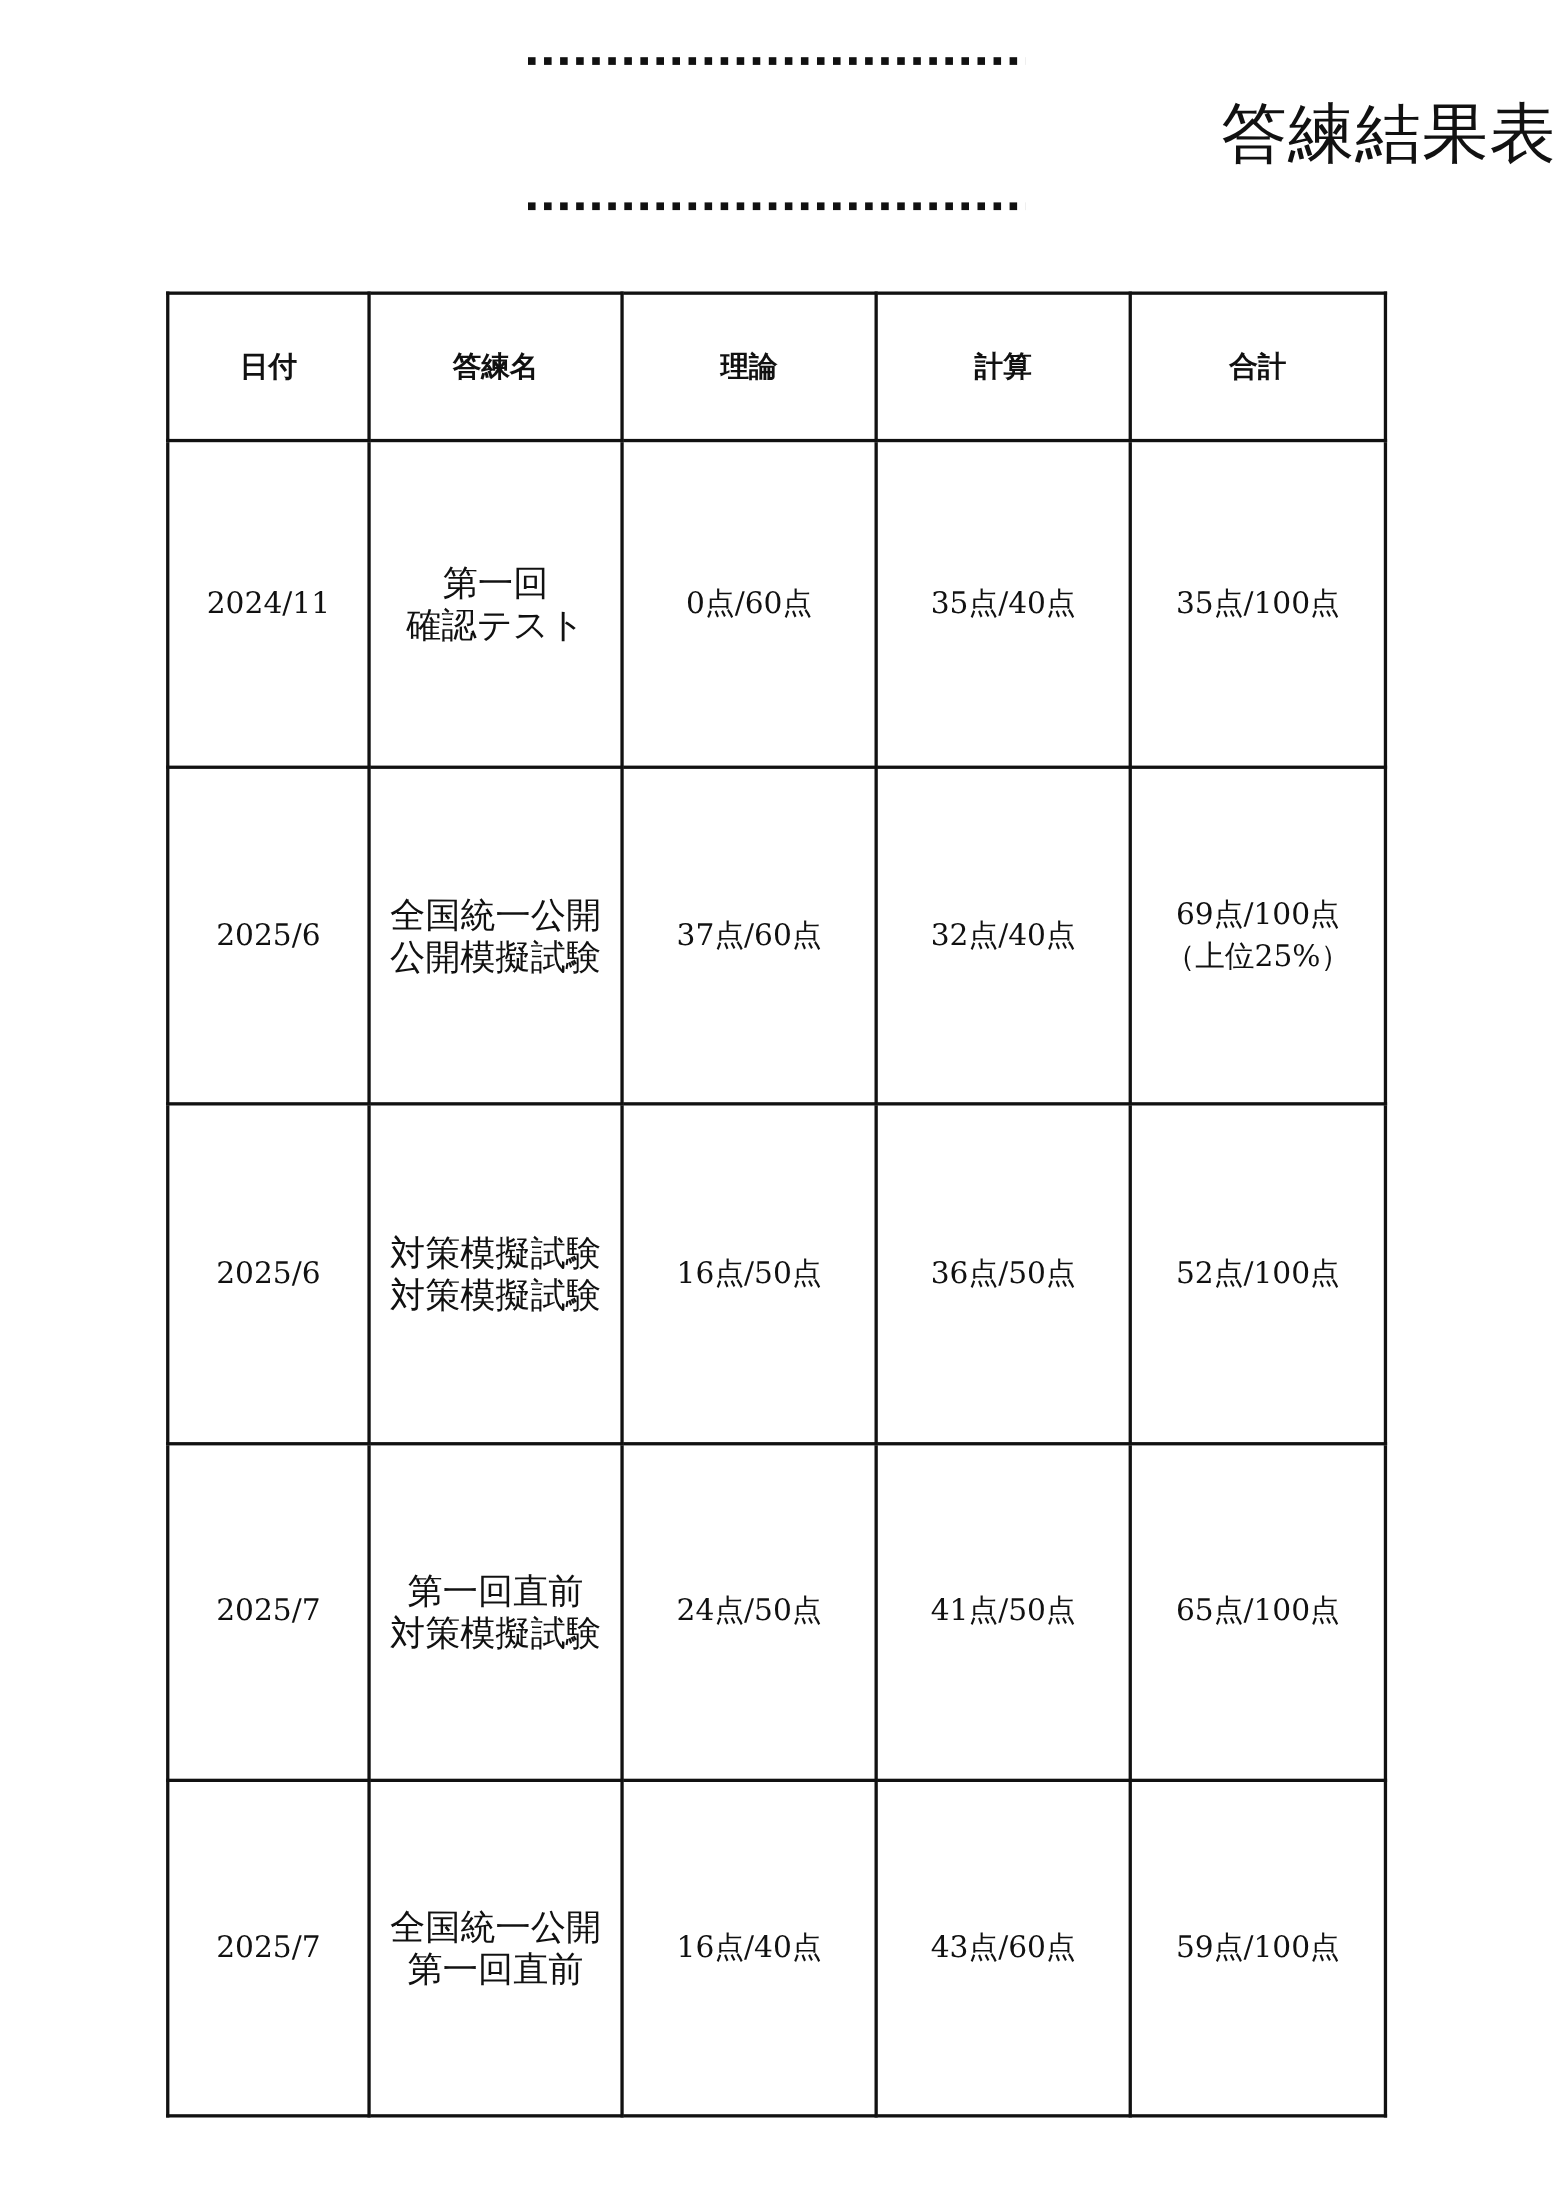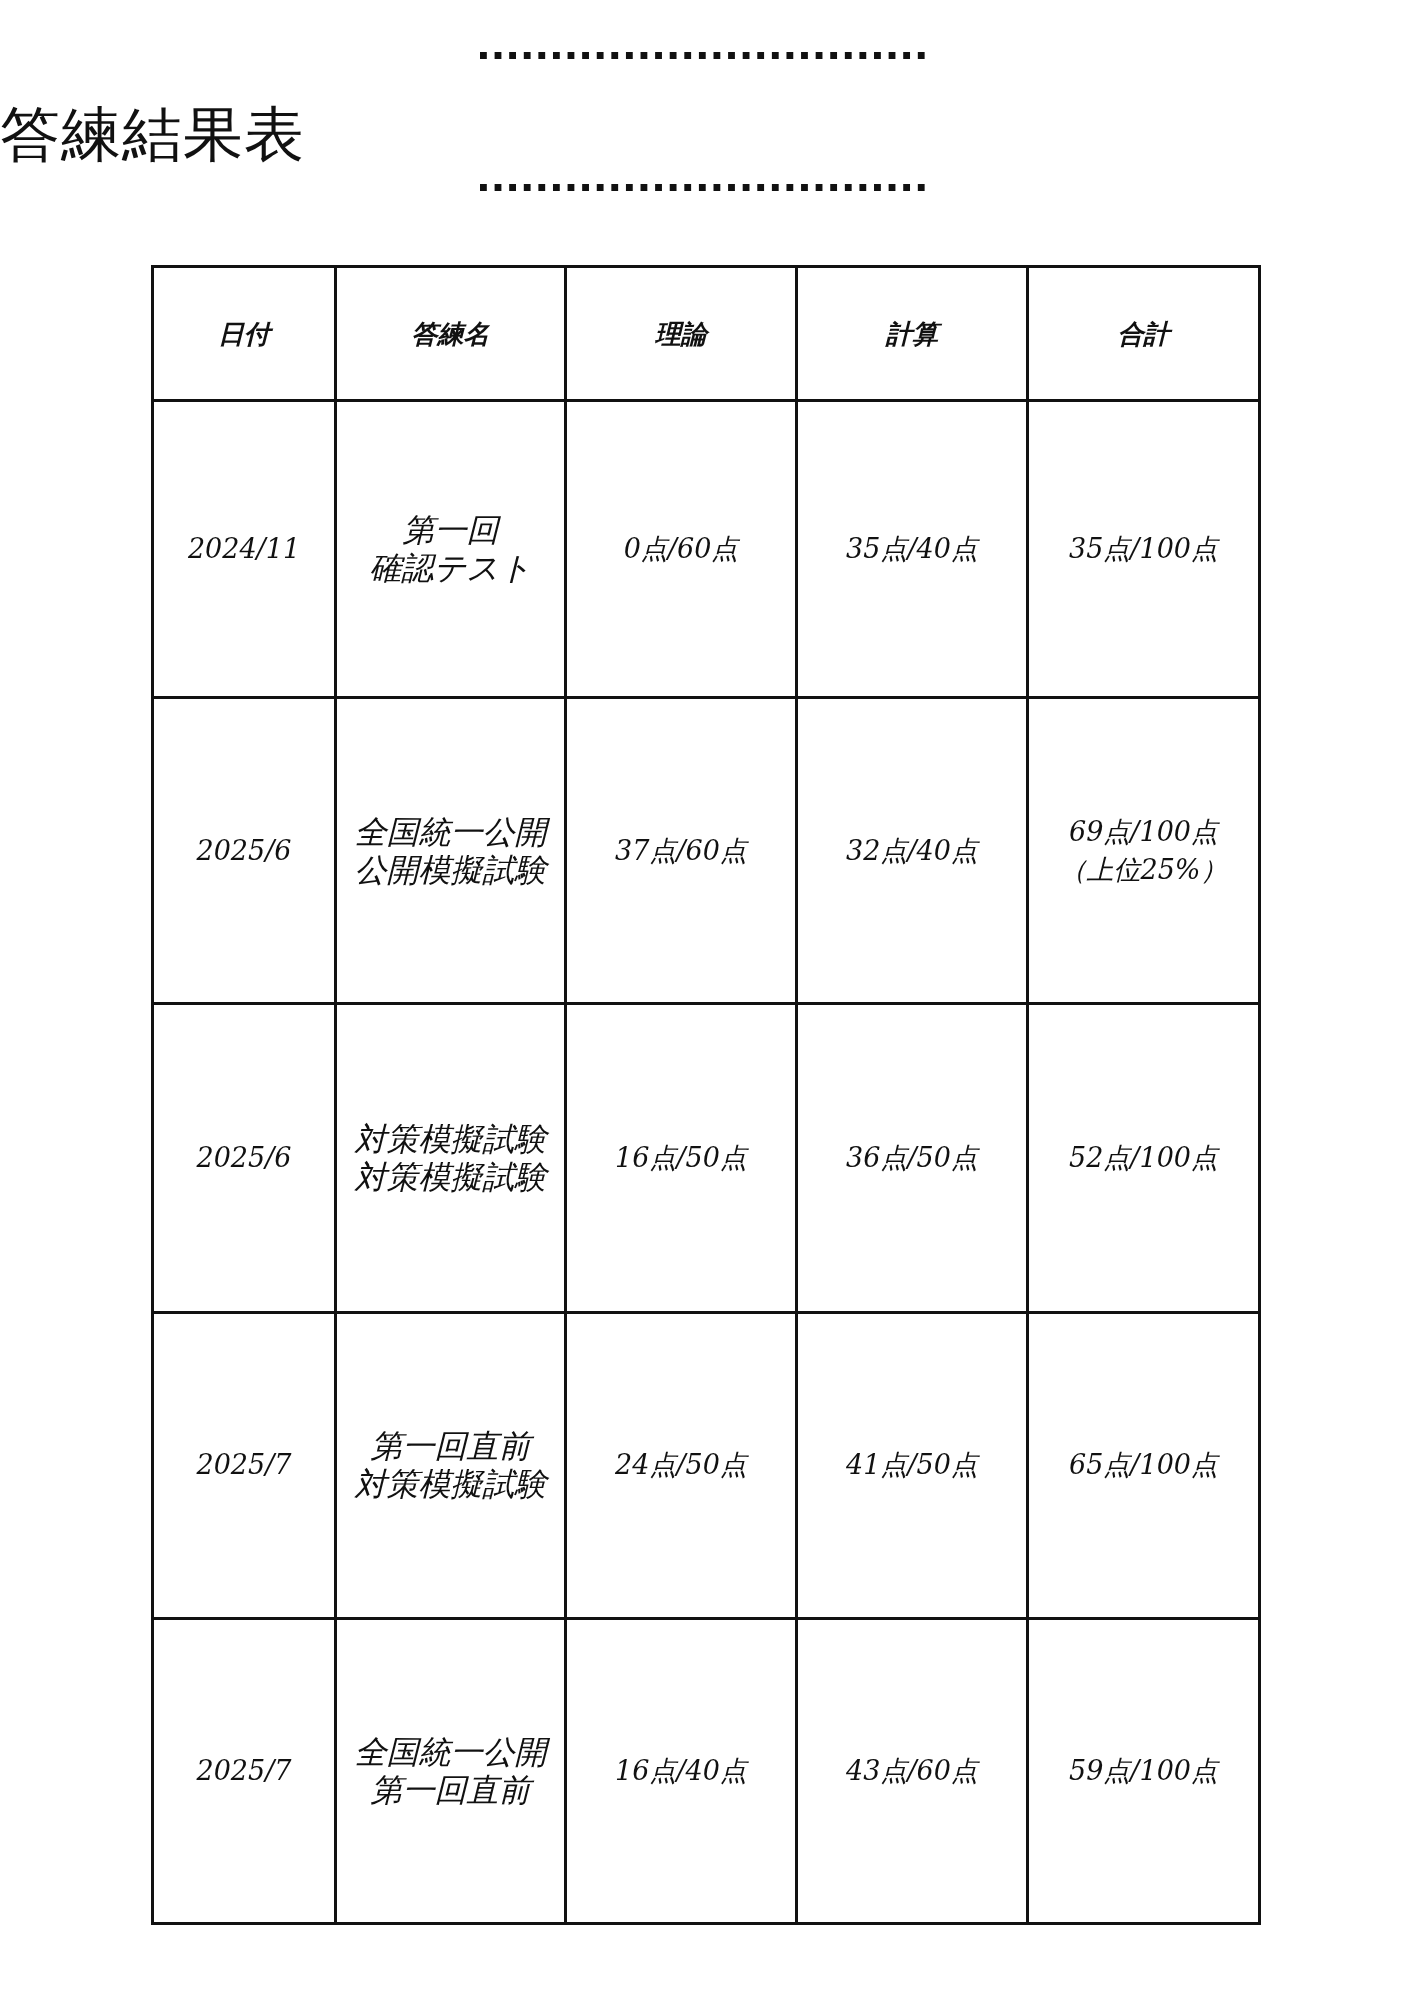--- a/index.html
+++ b/index.html
@@ -8,31 +8,31 @@
     font-family: "DejaVu Serif", "Liberation Serif", serif; color: #111111;
   }
   .dots {
     position: absolute; left: 480px; width: 452px; height: 7px;
     background-image: linear-gradient(to right, #111111 0, #111111 7px, transparent 7px);
     background-size: 14.6px 7px; background-repeat: repeat-x;
   }
   .dots.top { top: 52px; }
   .dots.bottom { top: 184px; }
   .title {
-    position: absolute; left: 0; width: 1415px; top: 96px; text-align: left;
+    position: absolute; left: 0; width: 1415px; top: 84px; text-align: right;
     font-size: 60px; line-height: 76px; letter-spacing: 1px; font-weight: normal;
   }
   table.results {
     position: absolute; left: 151px; top: 265px; width: 1107px; height: 1660px;
     border-collapse: collapse; table-layout: fixed;
     border: 3px solid #111111;
   }
   table.results th, table.results td {
     border: 3px solid #111111; text-align: center; vertical-align: middle;
-    padding: 0 6px; font-size: 27px; line-height: 38px; font-style: italic;
+    padding: 0 6px; font-size: 27px; line-height: 38px;
   }
   table.results th { font-weight: bold; height: 131px; font-size: 26px; }
   table.results td { font-weight: normal; }
   table.results td.name { font-size: 32px; }
   .line { display: block; }
 </style>
 </head>
 <body>
 
 <div class="dots top"></div>

